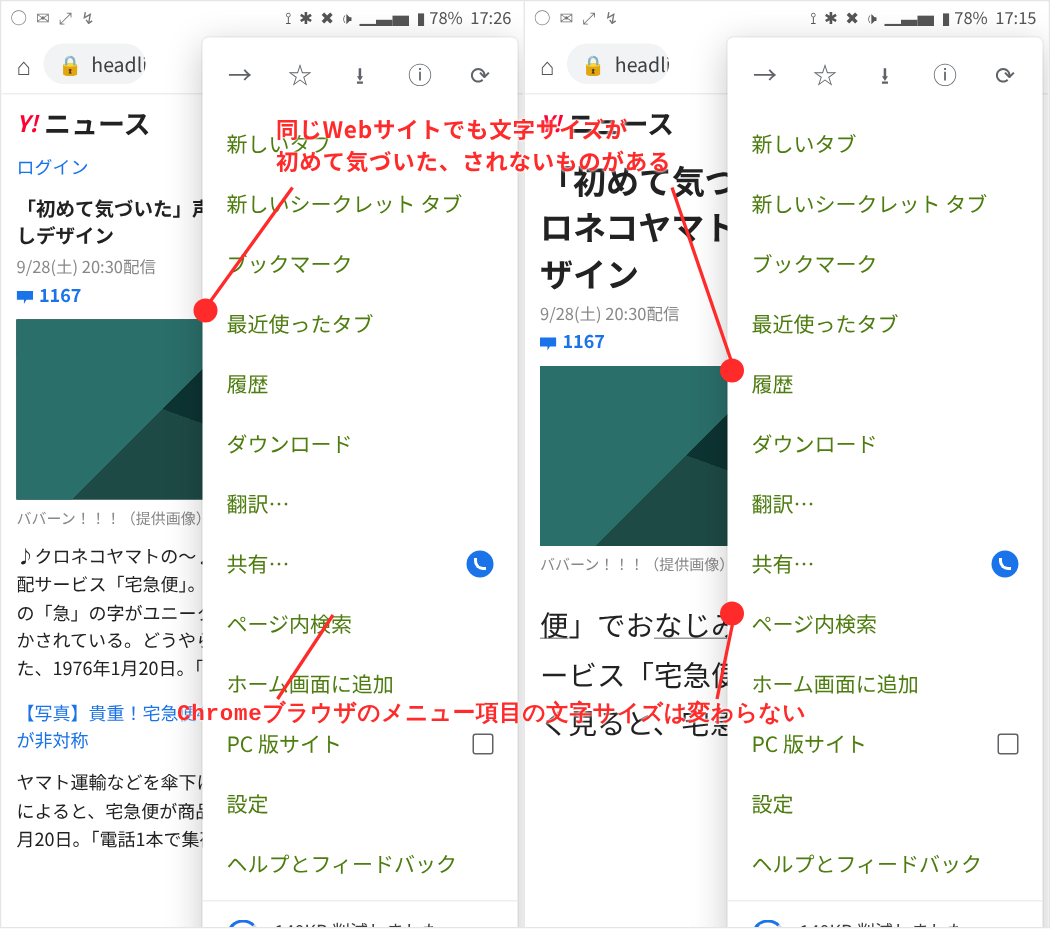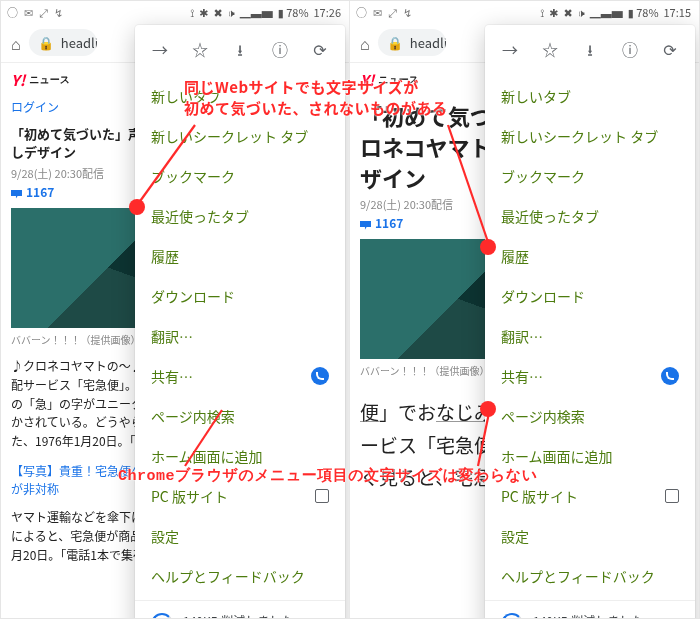--- a/index.html
+++ b/index.html
@@ -103,21 +103,21 @@
   .page {
     position: relative;
     padding: 0 10px;
     font-size: 12px;
     color:#222;
     height: calc(100% - 62px);
     overflow: hidden;
   }
   .brandrow { display:flex; align-items:center; gap:4px; padding:6px 0; }
   .brandrow .y { color:#ff0033; font-weight:700; font-size:15px; font-style:italic;}
-  .brandrow .news { font-weight:700; font-size:10px;font-family:Liberation Mono, monospace; }
+  .brandrow .news { font-weight:700; font-size:18px; }
   .login { color:#1a73e8; font-size:12px; padding:2px 0 6px; }
   .headline {
     margin-top:4px;
     font-weight:700;
     line-height:1.4;
   }
   .phone.left .headline { font-size:13px; }
   .phone.right .headline { font-size:22px; }
   .meta { color:#888; font-size:11px; margin-top:4px;}
   .comments { color:#1a73e8; font-size:12px; font-weight:700; margin-top:2px;}

